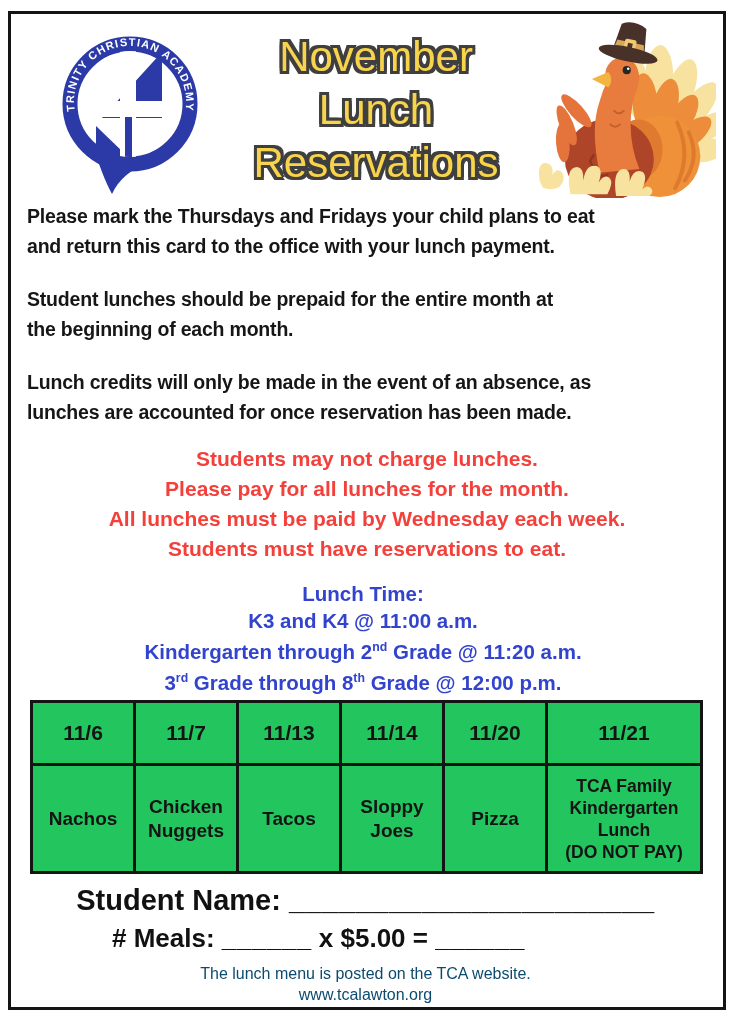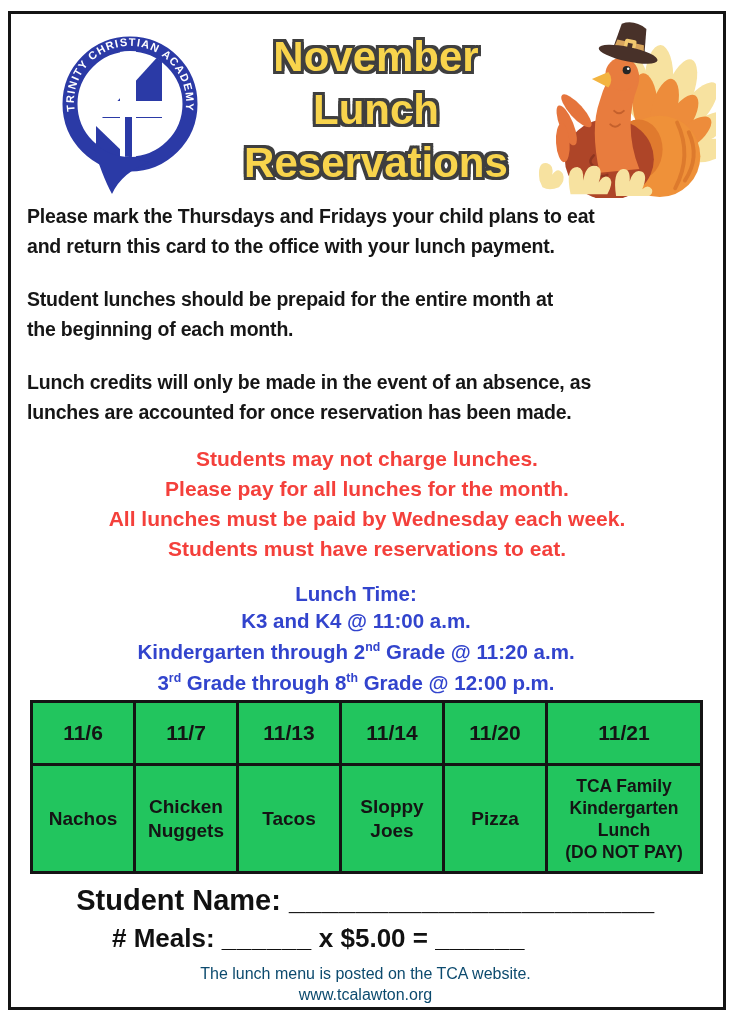--- a/index.html
+++ b/index.html
@@ -5,34 +5,34 @@
   * { margin:0; padding:0; box-sizing:border-box; }
   html,body { background:#ffffff; }
   body { width:731px; height:1024px; font-family:"Liberation Sans",sans-serif; }
   .page { position:relative; width:731px; height:1024px; background:#ffffff; overflow:hidden; }
   .frame { position:absolute; left:8px; top:11px; width:718px; height:999px; border:3px solid #141414; background:#ffffff; }
 
   .logo { position:absolute; left:50px; top:24px; width:160px; height:172px; }
   .turkey { position:absolute; left:522px; top:14px; width:194px; height:184px; }
 
   .title { position:absolute; left:208px; top:30px; width:336px; text-align:center;
-           font-weight:bold; font-size:42px; line-height:53px; color:#F8D44C; white-space:nowrap;
+           font-weight:normal; font-size:42px; line-height:53px; color:#F8D44C; white-space:nowrap;
            text-shadow:-3px -3px 0 #3F3F3F, 0 -3px 0 #3F3F3F, 3px -3px 0 #3F3F3F,
                        -3px 0 0 #3F3F3F, 3px 0 0 #3F3F3F,
                        -3px 3px 0 #3F3F3F, 0 3px 0 #3F3F3F, 3px 3px 0 #3F3F3F; }
 
   .intro { position:absolute; left:27px; top:201px; width:682px; color:#161616;
            font-weight:bold; font-size:19.5px; line-height:30px; letter-spacing:-0.2px; }
   .para { margin-bottom:23px; }
   .pline { white-space:nowrap; }
 
   .warnings { position:absolute; left:11px; top:444px; width:712px; text-align:center;
               color:#F4403B; font-weight:bold; font-size:21px; line-height:30px; }
 
-  .lunchtimes { position:absolute; left:0; top:580px; width:712px; text-align:center;
+  .lunchtimes { position:absolute; left:7px; top:580px; width:712px; text-align:center;
                 color:#3244CD; font-weight:bold; font-size:20.5px; line-height:27px; }
   .lunchtimes sup { font-size:0.6em; }
 
   table.menu { position:absolute; left:30px; top:700px; border-collapse:collapse; table-layout:fixed; }
   table.menu th, table.menu td { border:3px solid #141414; text-align:center; vertical-align:middle;
                                  color:#141414; background:#22c55e; font-weight:bold; padding:2px; }
   table.menu th { height:63px; font-size:21px; }
   table.menu td { height:108px; font-size:19px; line-height:24px; }
   table.menu td.wide-cell { font-size:17.5px; line-height:22px; }
 

